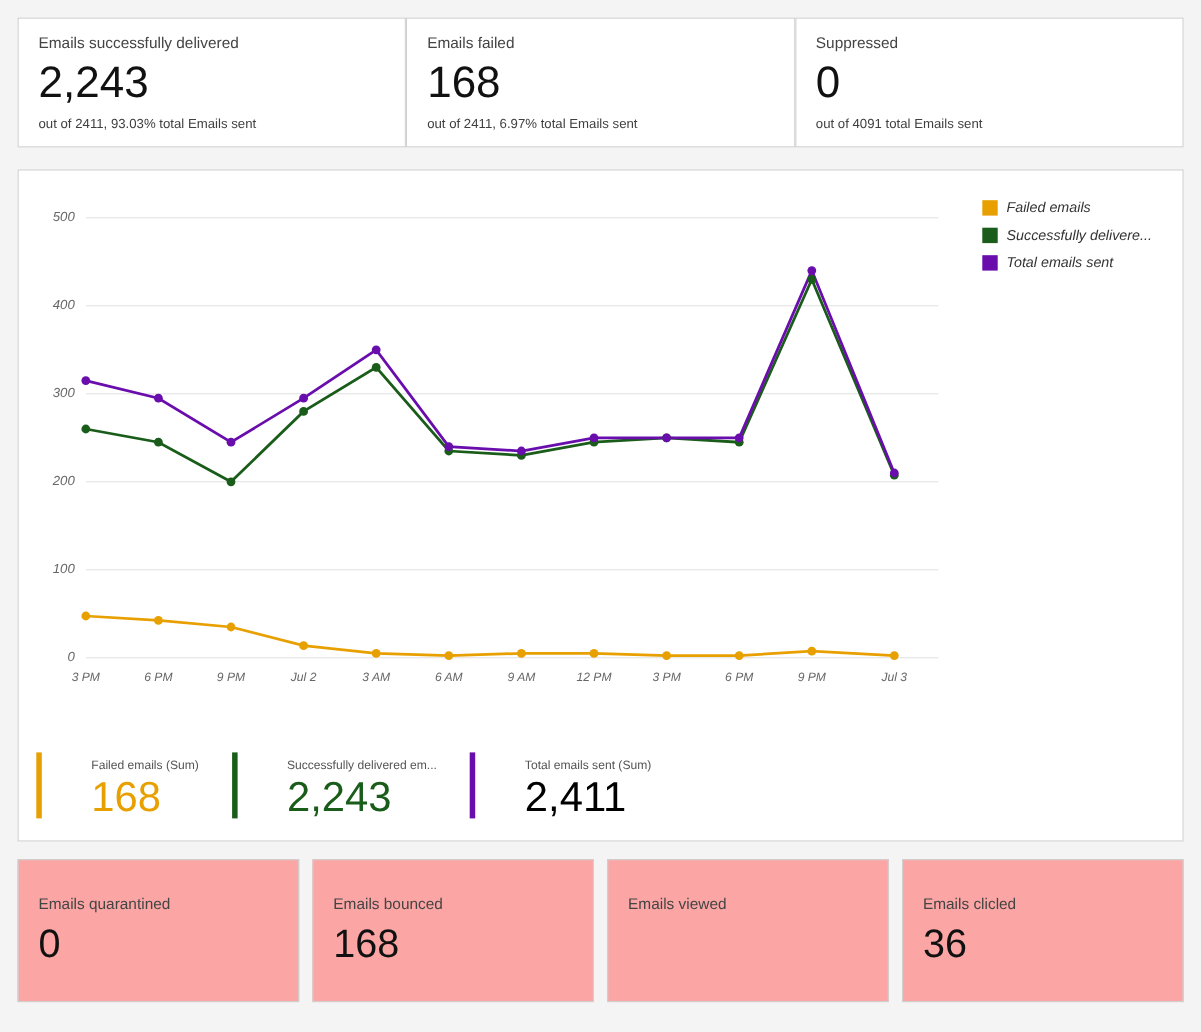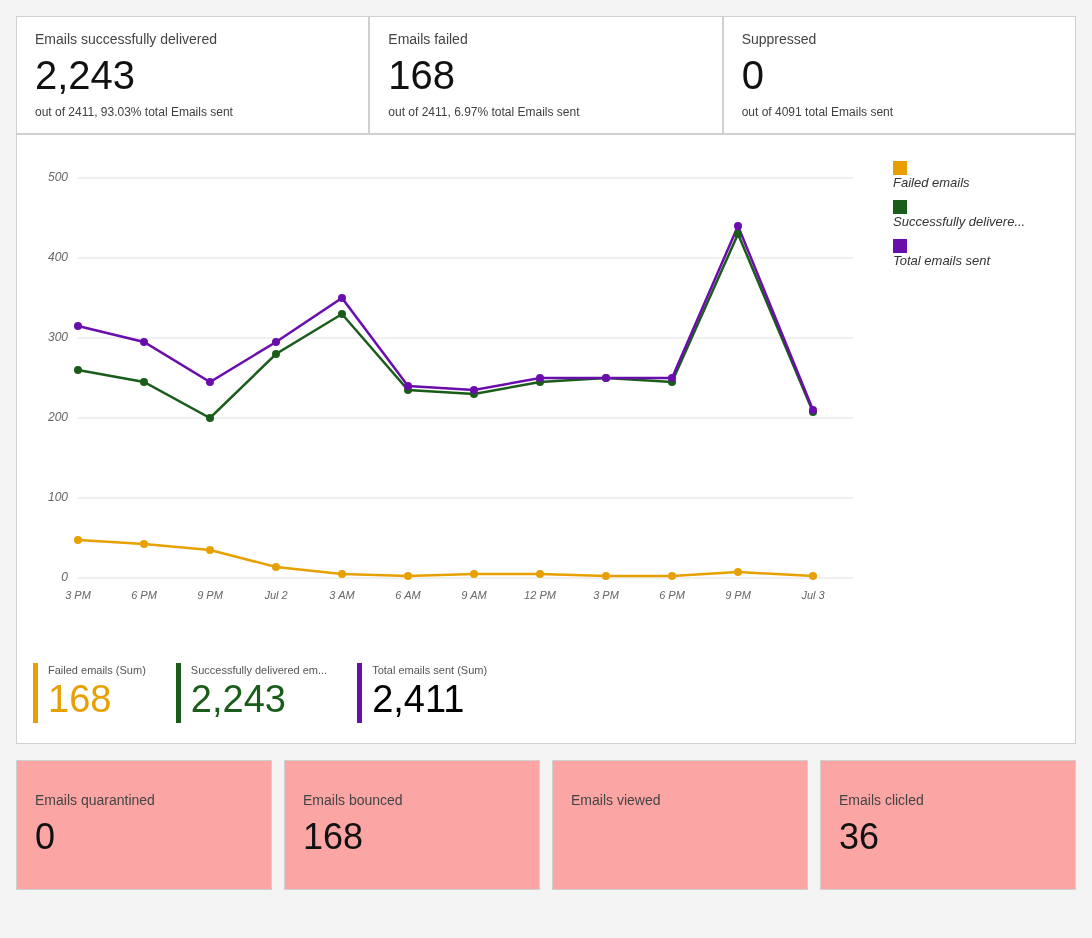--- a/index.html
+++ b/index.html
@@ -7,20 +7,21 @@
       font-family: 'Segoe UI', Arial, sans-serif;
       background: #f4f4f4;
       width: 1092px;
       min-height: 938px;
       padding: 16px;
       color: #333;
     }
 
     .top-cards {
       display: flex;
+      margin-bottom: 20px;
     }
 
     .card {
       background: #fff;
       border: 1px solid #d0d0d0;
       padding: 14px 18px;
       flex: 1;
     }
 
     .card-title {
@@ -62,43 +63,43 @@
     }
 
     .chart-legend {
       width: 200px;
       padding-left: 20px;
       padding-top: 10px;
     }
 
     .legend-item {
       display: flex;
-      align-items: flex-start;
+      align-items: flex-end;
       margin-bottom: 10px;
       font-size: 13px;
-      flex-direction: column;
     }
 
     .legend-color {
       width: 14px;
       height: 14px;
       margin-right: 8px;
       flex-shrink: 0;
     }
 
     .chart-summary {
       display: flex;
       gap: 30px;
       padding: 14px 0 4px 0;
       margin-top: 10px;
     }
 
     .summary-item {
       display: flex;
-      align-items: center;
+      align-items: flex-end;
+      gap: 35px;
     }
 
     .summary-bar {
       width: 5px;
       height: 60px;
       margin-right: 10px;
       margin-top: 4px;
     }
 
     .summary-label {

